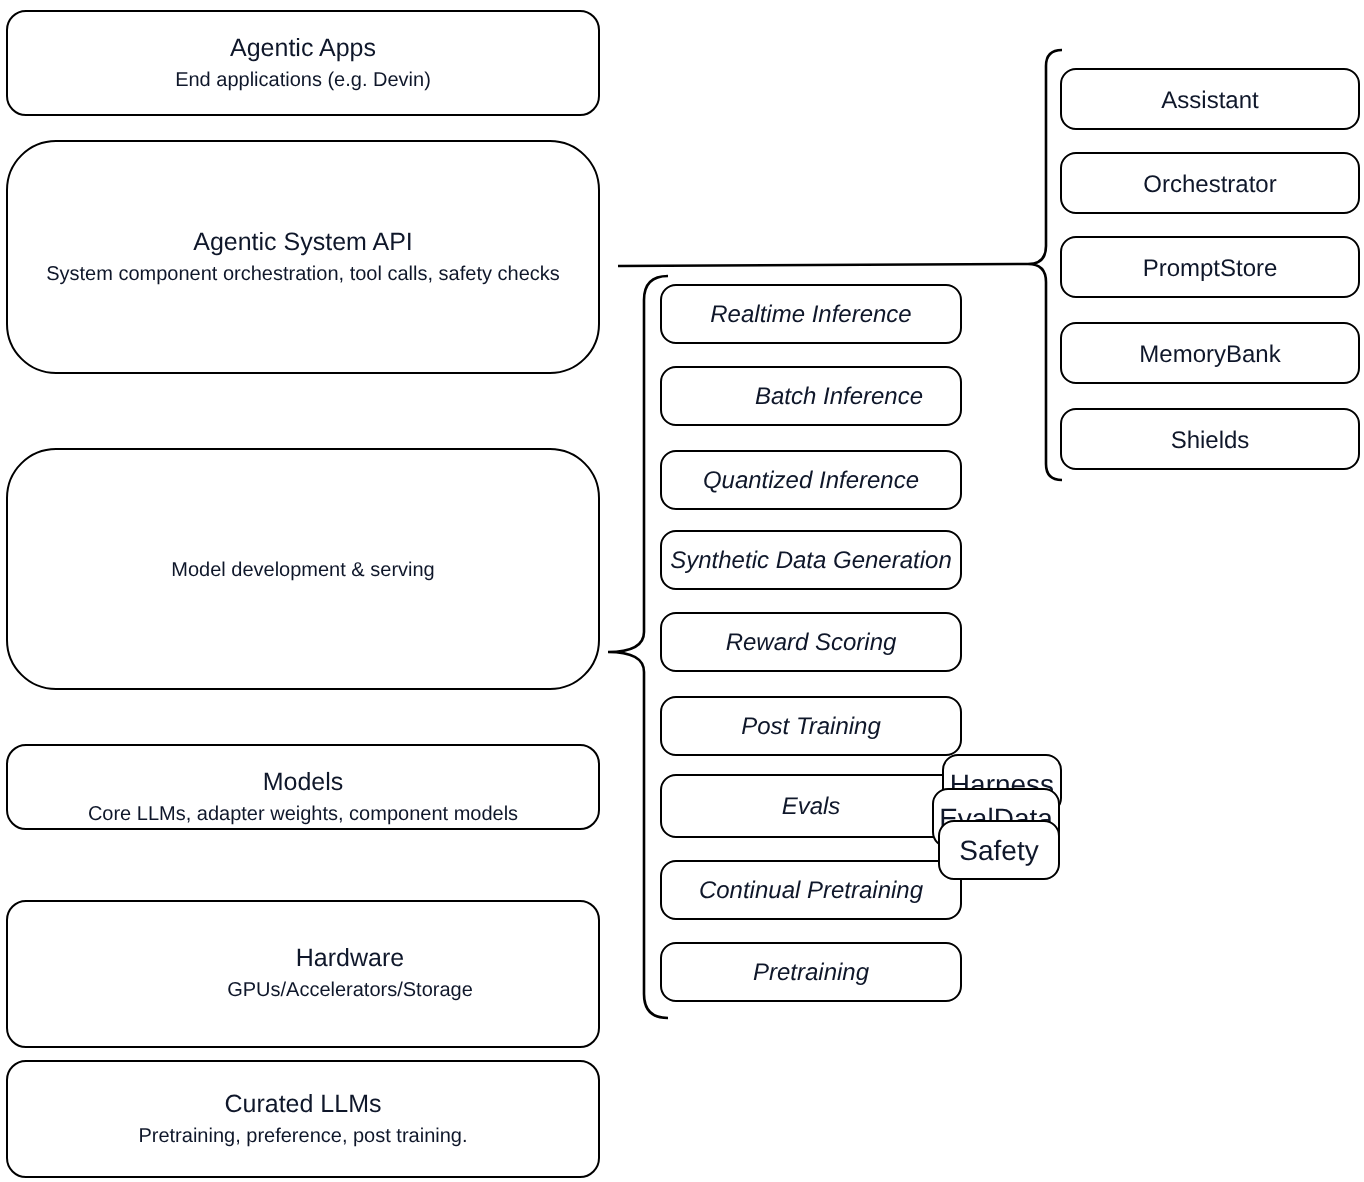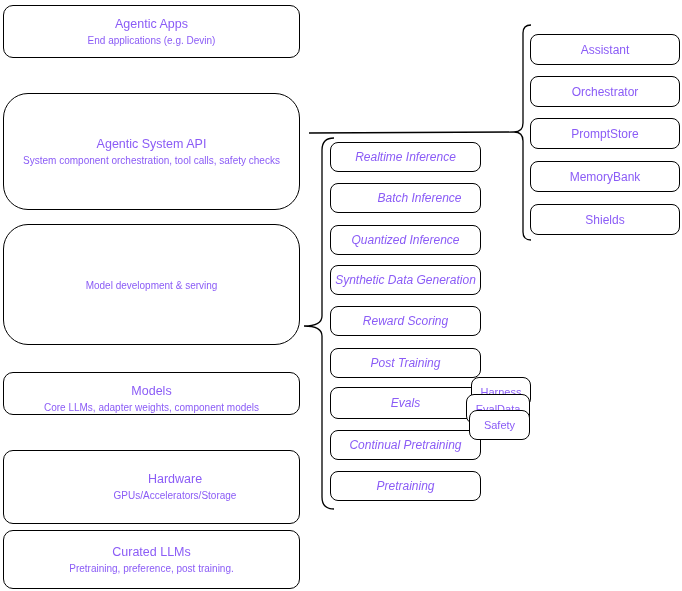--- a/index.html
+++ b/index.html
@@ -6,21 +6,21 @@
     margin: 0;
     padding: 0;
     background: #ffffff;
   }
   .canvas {
     position: relative;
     width: 682px;
     height: 591px;
     background: #ffffff;
     font-family: "Liberation Sans", sans-serif;
-    color: #8b5cf6;
+    color: #0f172a;
     overflow: hidden;
   }
   .connectors {
     position: absolute;
     left: 0;
     top: 0;
     pointer-events: none;
   }
   .node {
     position: absolute;
@@ -58,42 +58,42 @@
   .right-box {
     left: 530px;
     width: 150px;
     height: 31px;
     border-radius: 8px;
     font-size: 12px;
   }
   .pill {
     height: 30px;
     border-radius: 8px;
-    font-size: 11px;
+    font-size: 14px;
     line-height: 11px;
   }
   .label { white-space: nowrap; }
 </style>
 </head>
 <body>
 
 <div class="canvas">
 
   <svg class="connectors" width="682" height="591" viewBox="0 0 682 591">
     <path d="M309,133 L514,132" fill="none" stroke="#000000" stroke-width="1.3"></path>
     <path d="M531,25 Q523,25 523,33 L523,123 Q523,132 514,132 Q523,132 523,141 L523,232 Q523,240 531,240" fill="none" stroke="#000000" stroke-width="1.3"></path>
     <path d="M334,138 Q322,138 322,150 L322,316 Q322,326 304,326 Q322,326 322,336 L322,497 Q322,509 334,509" fill="none" stroke="#000000" stroke-width="1.3"></path>
   </svg>
 
   <div class="node stack-box r10" style="top:5px; height:53px;">
     <div class="title">Agentic Apps</div>
     <div class="subtitle">End applications (e.g. Devin)</div>
   </div>
 
-  <div class="node stack-box r25" style="top:93px; height:117px;">
+  <div class="node stack-box r25" style="top:70px; height:117px;">
     <div class="title">Agentic System API</div>
     <div class="subtitle">System component orchestration, tool calls, safety checks</div>
   </div>
 
   <div class="node stack-box r25" style="top:224px; height:121px;">
     <div class="subtitle">Model development &amp; serving</div>
   </div>
 
   <div class="node stack-box r10" style="top:372px; height:43px;justify-content:flex-end;">
     <div class="title">Models</div>

